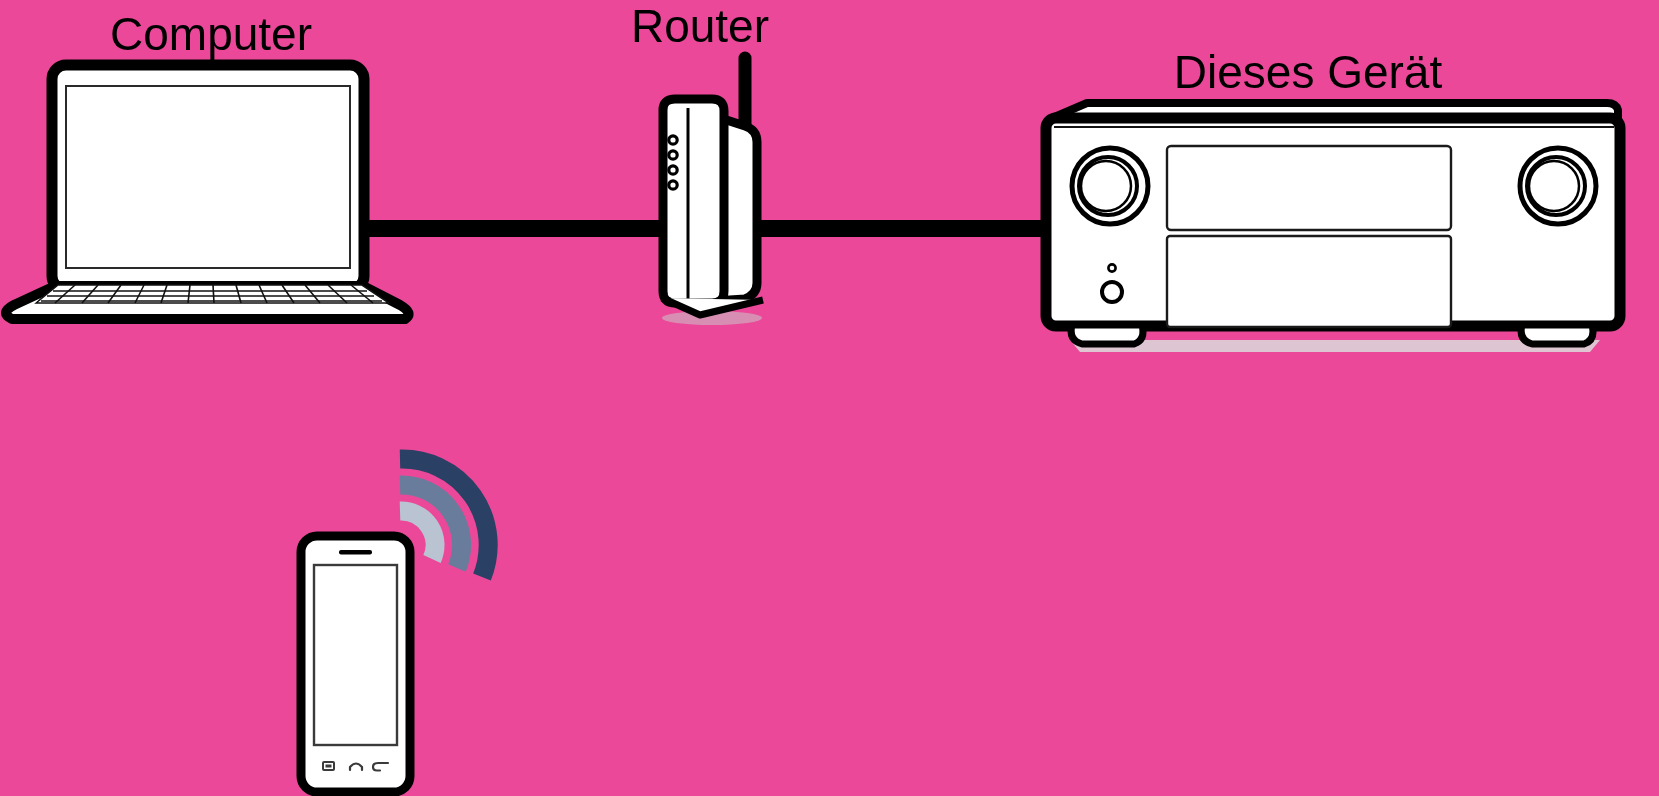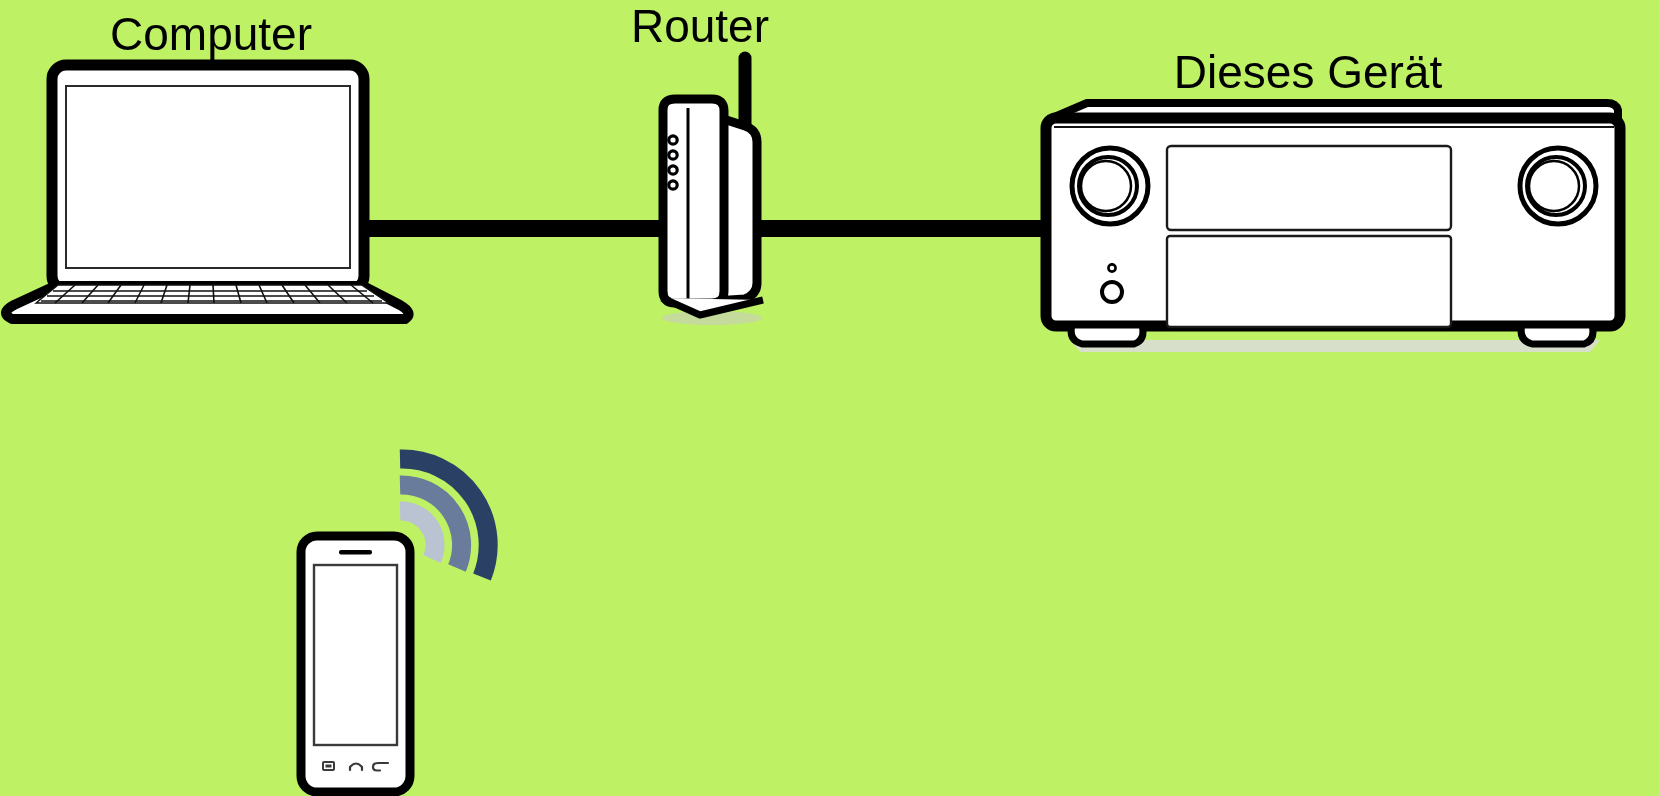--- a/index.html
+++ b/index.html
@@ -7,21 +7,21 @@
     padding: 0;
     background: #ffffff;
   }
   body {
     font-family: "Liberation Sans", sans-serif;
   }
   #stage {
     position: relative;
     width: 1659px;
     height: 796px;
-    background: #bef264;
+    background: #ec4899;
     overflow: hidden;
   }
   #stage svg {
     position: absolute;
     top: 0;
     left: 0;
     display: block;
   }
   .device-label {
     font-family: "Liberation Sans", sans-serif;

